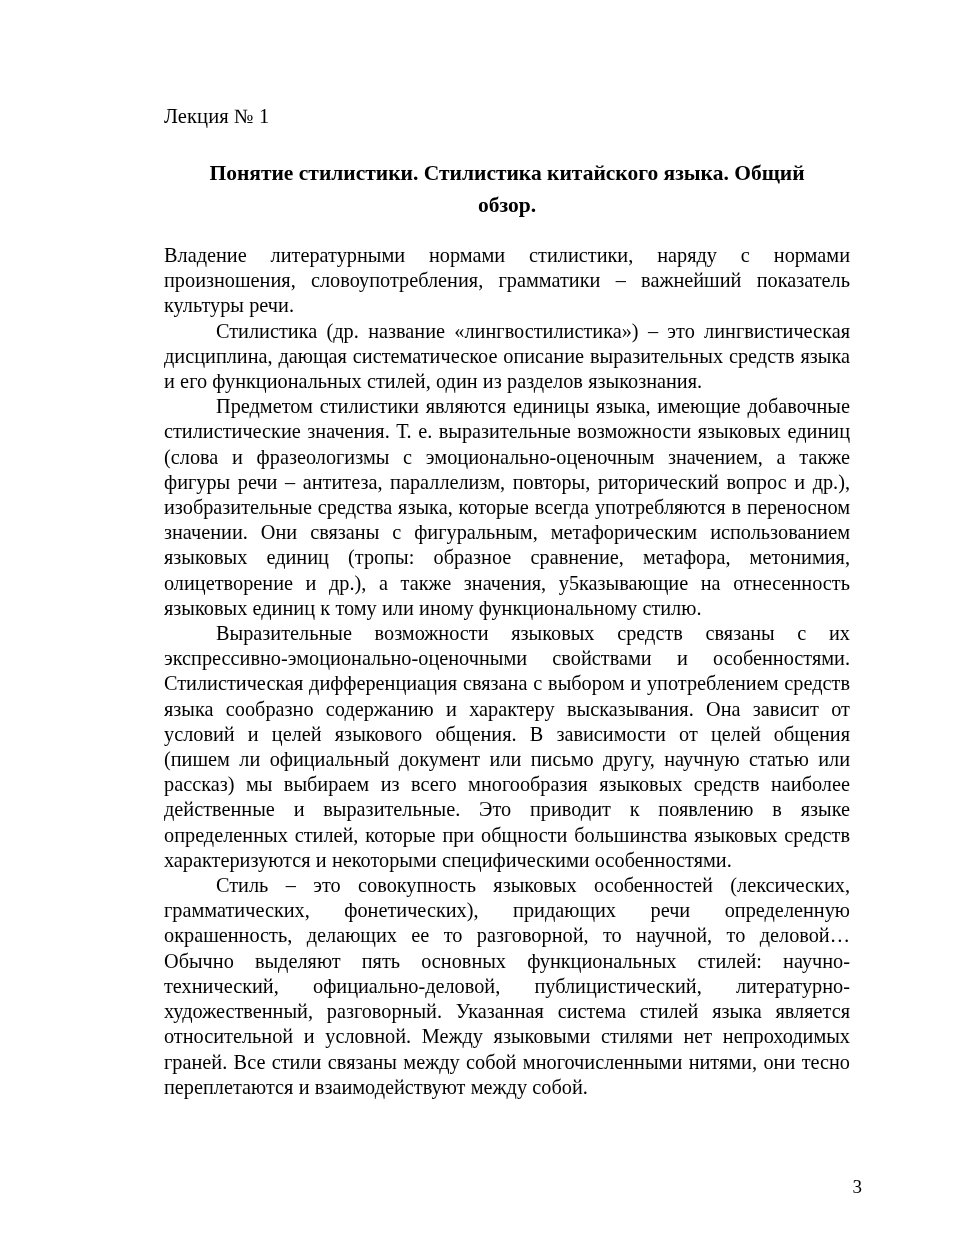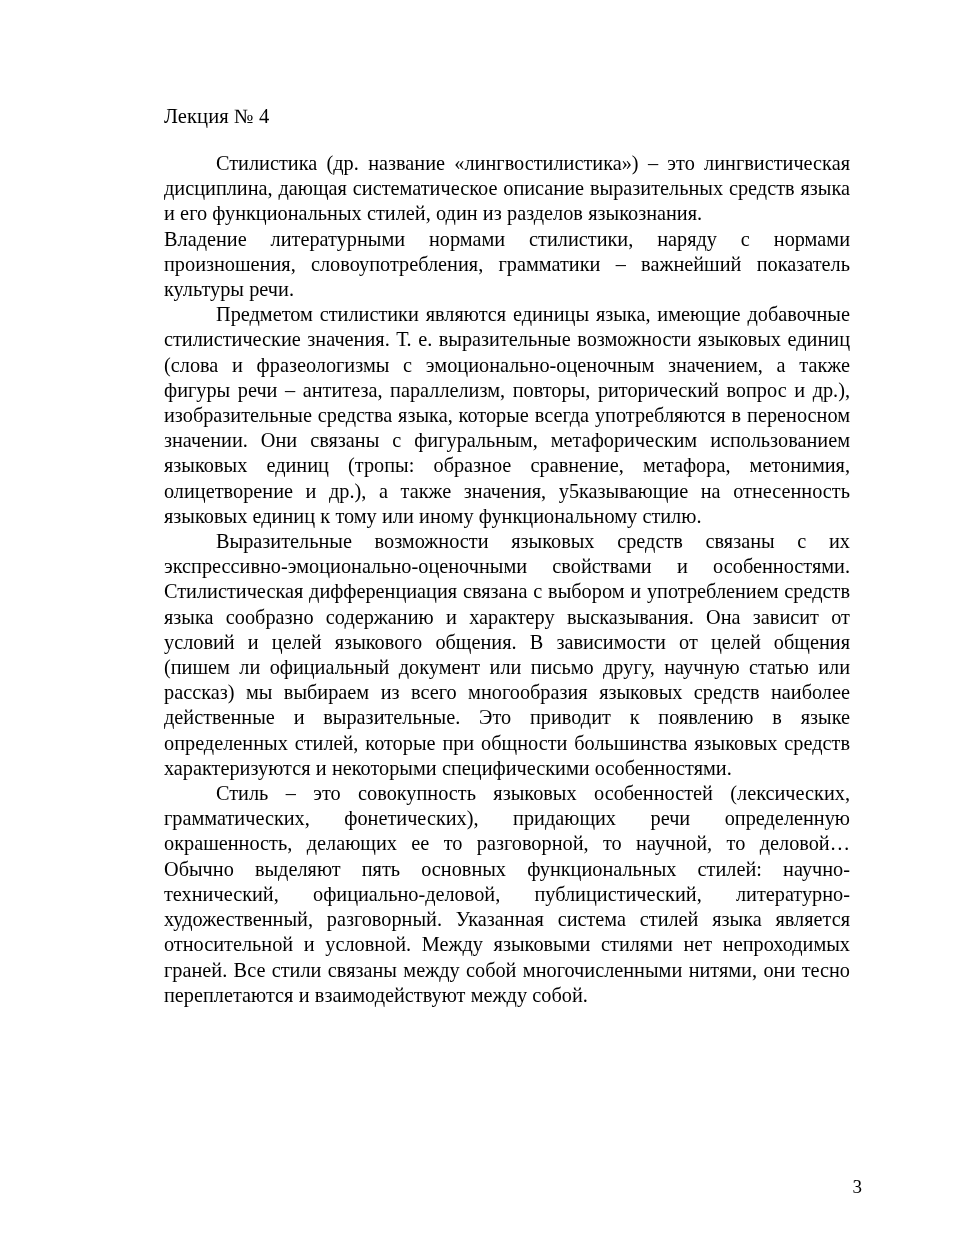--- a/index.html
+++ b/index.html
@@ -69,26 +69,27 @@
     text-align: right;
   }
 </style>
 </head>
 <body>
 
 <div class="page">
 
   <div class="content">
 
-    <div class="lecture-label">Лекция № 4</div>
+    <div class="lecture-label">Лекция № 1</div>
 
+    <h1 class="doc-title">Понятие стилистики. Стилистика китайского языка. Общий обзор.</h1>
 
     <div class="body-copy">
+      <p class="para no-indent">Владение литературными нормами стилистики, наряду с нормами произношения, словоупотребления, грамматики – важнейший показатель культуры речи.</p>
       <p class="para">Стилистика (др. название «лингвостилистика») – это лингвистическая дисциплина, дающая систематическое описание выразительных средств языка и его функциональных стилей, один из разделов языкознания.</p>
-      <p class="para no-indent">Владение литературными нормами стилистики, наряду с нормами произношения, словоупотребления, грамматики – важнейший показатель культуры речи.</p>
       <p class="para">Предметом стилистики являются единицы языка, имеющие добавочные стилистические значения. Т. е. выразительные возможности языковых единиц (слова и фразеологизмы с эмоционально-оценочным значением, а также фигуры речи – антитеза, параллелизм, повторы, риторический вопрос и др.), изобразительные средства языка, которые всегда употребляются в переносном значении.   Они связаны с фигуральным, метафорическим использованием языковых единиц (тропы: образное сравнение, метафора, метонимия, олицетворение и др.),  а также значения, у5казывающие на отнесенность языковых единиц к тому или иному функциональному стилю.</p>
       <p class="para">Выразительные возможности языковых средств связаны с их экспрессивно-эмоционально-оценочными свойствами и особенностями. Стилистическая дифференциация связана с выбором и употреблением средств  языка сообразно содержанию и характеру высказывания. Она зависит от условий и целей языкового общения. В зависимости от целей общения (пишем ли официальный документ или письмо другу, научную статью или рассказ) мы выбираем из всего многообразия языковых средств наиболее действенные и выразительные. Это приводит к появлению в языке определенных стилей, которые при общности большинства языковых средств характеризуются и некоторыми специфическими особенностями.</p>
       <p class="para">Стиль – это совокупность языковых особенностей (лексических, грамматических, фонетических), придающих речи определенную окрашенность, делающих ее то разговорной, то научной, то деловой… Обычно выделяют пять основных функциональных стилей: научно-технический, официально-деловой, публицистический, литературно-художественный, разговорный. Указанная система стилей языка является относительной и условной. Между языковыми стилями нет непроходимых граней. Все стили связаны между собой многочисленными нитями, они тесно переплетаются и взаимодействуют между собой.</p>
     </div>
 
   </div>
 
   <div class="page-number">3</div>
 
 </div>

